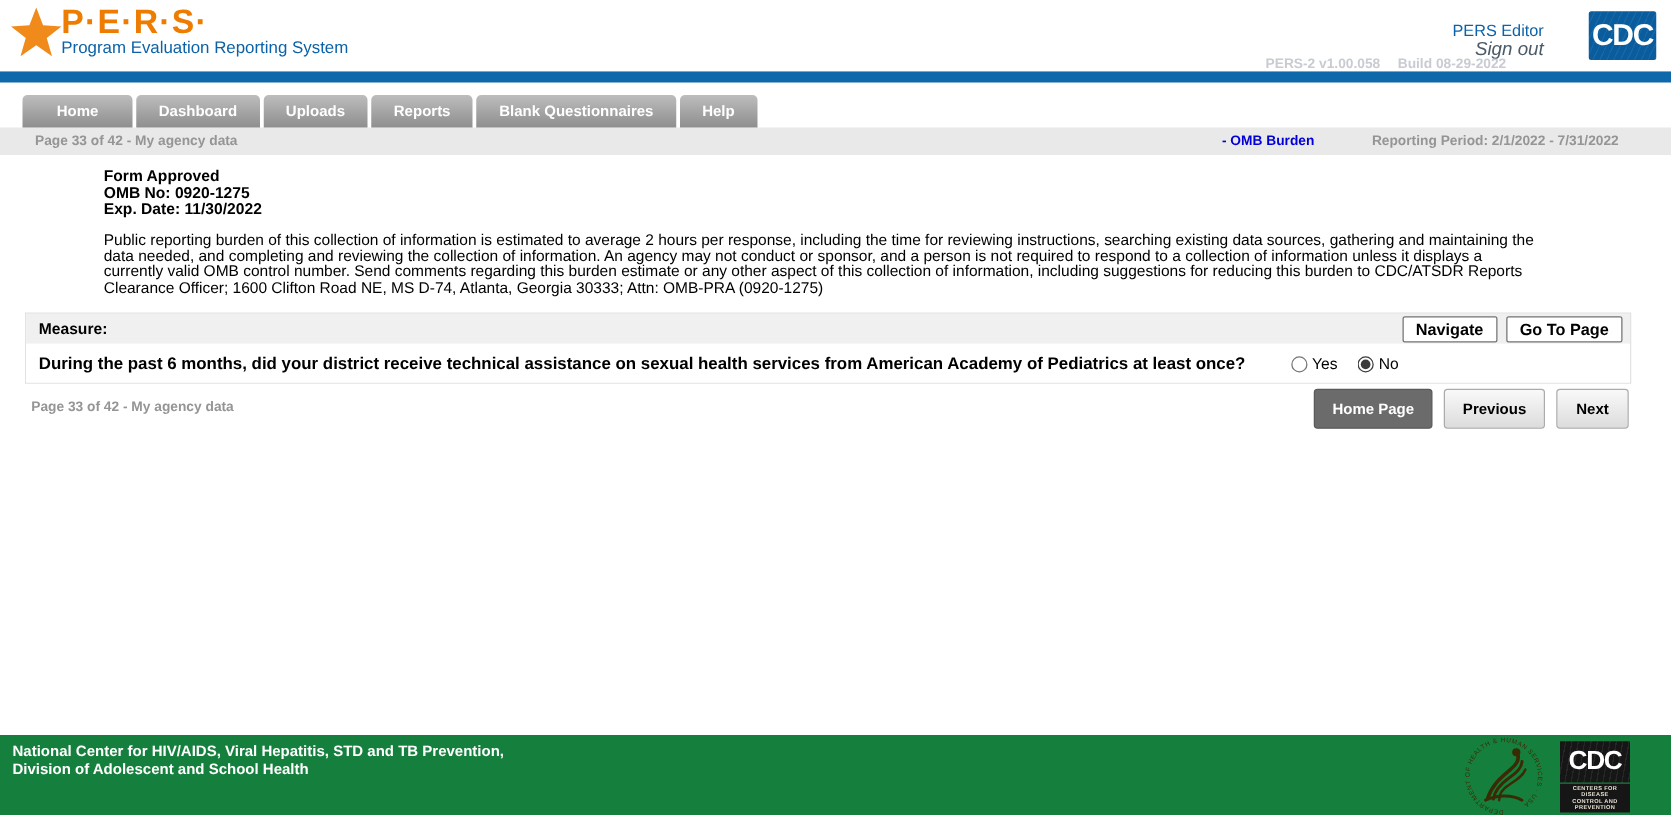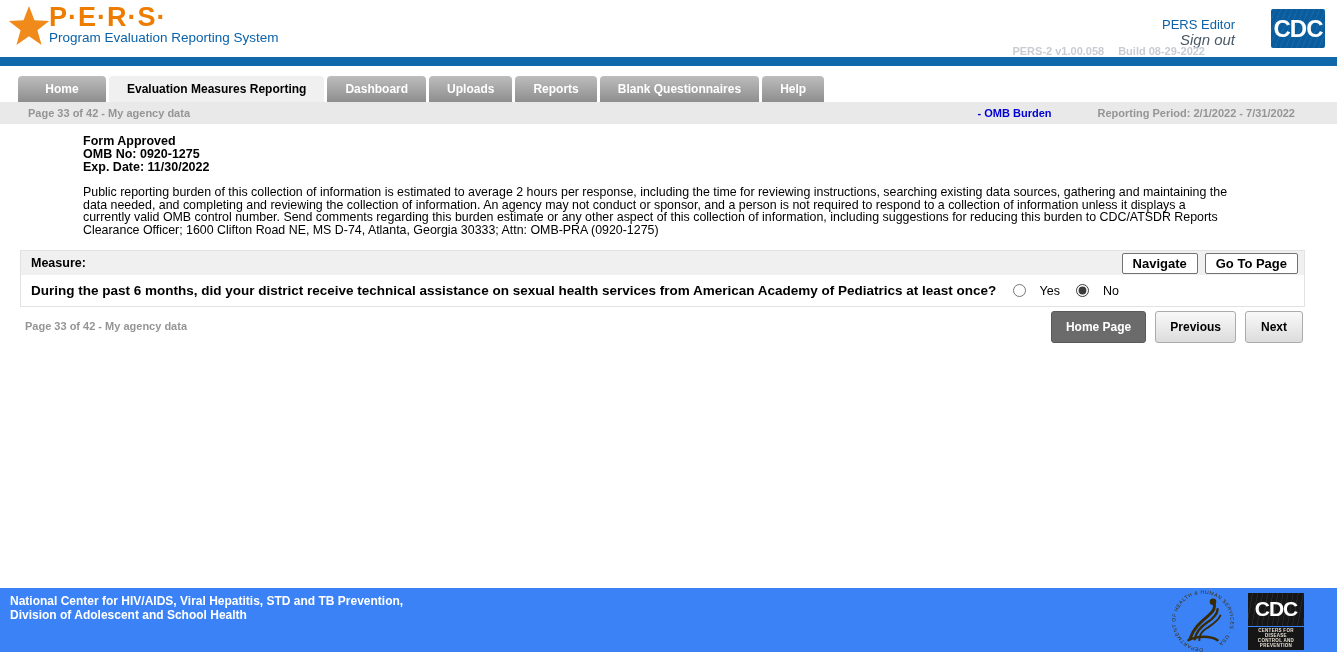--- a/index.html
+++ b/index.html
@@ -67,35 +67,35 @@
   }
   .measure-label { font-weight: bold; margin-right: 4px; }
   .measure-buttons { margin-left: auto; display: flex; gap: 7px; }
   .win-btn {
     background: #fff; border: 1px solid #737373; font-weight: bold; font-size: 13px;
     padding: 2px 10px; border-radius: 2px; font-family: "Liberation Sans", sans-serif; cursor: pointer;
   }
   .question-row { background: #fff; display: flex; align-items: center; min-height: 31px; padding-left: 10px; }
   .question-text { font-weight: bold; font-size: 13.5px; flex: 1; padding: 6px 0; }
   .options { display: flex; align-items: center; gap: 16px; margin-right: 185px; white-space: nowrap; font-size: 12.5px; }
-  .option { display: flex; align-items: center; gap: 14px; cursor: pointer; }
+  .option { display: flex; align-items: flex-end; gap: 4px; cursor: pointer; }
   input[type=radio] { width: 13px; height: 13px; margin: 0; accent-color: #3B3B3B; cursor: pointer; }
 
   .bottom-row { display: flex; margin: 4px 34px 0 25px; align-items: flex-start; }
   .bottom-page-info { color: #959595; font-weight: bold; font-size: 11px; margin-top: 9px; }
   .bottom-buttons { margin-left: auto; display: flex; gap: 9px; }
   .btn {
     font-family: "Liberation Sans", sans-serif; font-weight: bold; font-size: 12px;
     padding: 8px 14px; border-radius: 3px; min-width: 58px; text-align: center; cursor: pointer;
   }
   .btn-dark { background: #6B6B6B; color: #fff; border: 1px solid #5A5A5A; }
   .btn-light { background: linear-gradient(#F9F9F9, #DCDCDC); color: #000; border: 1px solid #ABABAB; }
 
   
-  .footer { position: absolute; left: 0; bottom: 0; width: 100%; height: 64px; background: #3b82f6; }
+  .footer { position: absolute; left: 0; bottom: 0; width: 100%; height: 64px; background: #15803d; }
   .footer-text { position: absolute; left: 10px; top: 7px; color: #fff; font-weight: bold; font-size: 12px; line-height: 13.5px; }
   .footer-logos { position: absolute; right: 33px; top: 2px; display: flex; align-items: center; gap: 6px; height: 62px; }
   .cdc-footer { width: 56px; }
   .cdc-footer-box {
     background: repeating-linear-gradient(100deg, #161616 0 4px, #262626 4px 5px);
     color: #fff; font-weight: bold; font-size: 21px; letter-spacing: -1px; height: 33px;
     display: flex; align-items: center; justify-content: center;
   }
   .cdc-footer-sub {
     background: #161616; color: #E9E2D4; font-size: 4.5px; text-align: center;
@@ -115,21 +115,20 @@
     <div class="user-name">PERS Editor</div>
     <div class="sign-out">Sign out</div>
   </div>
   <div class="cdc-logo-top">CDC</div>
   <div class="version"><span style="margin-left:0">PERS-2 v1.00.058</span><span>Build 08-29-2022</span></div>
 </div>
 <div class="blue-bar"></div>
 
 <div class="tabs">
   <div class="tab tab-home">Home</div>
-  <div class="tab active">Evaluation Measures Reporting</div>
   <div class="tab">Dashboard</div>
   <div class="tab">Uploads</div>
   <div class="tab">Reports</div>
   <div class="tab">Blank Questionnaires</div>
   <div class="tab">Help</div>
 </div>
 
 <div class="info-bar">
   <div class="info-left">Page 33 of 42 - My agency data</div>
   <div class="info-right">

